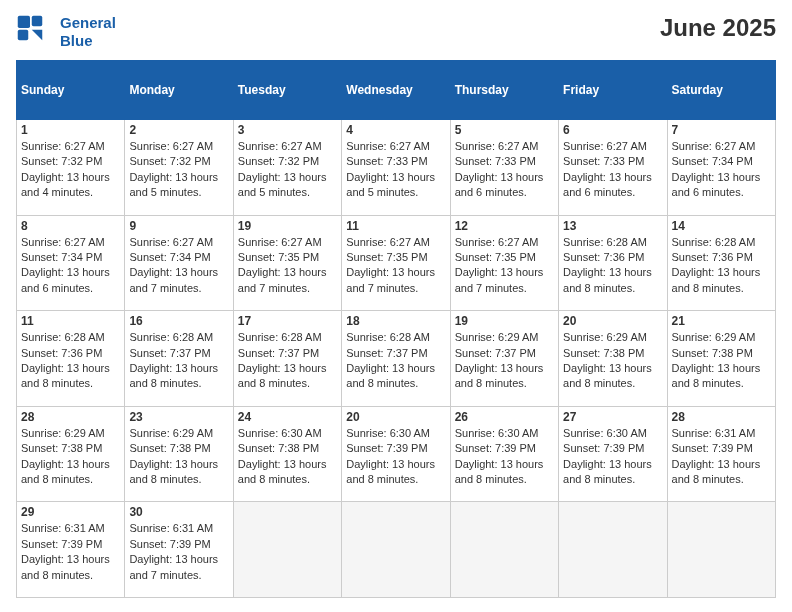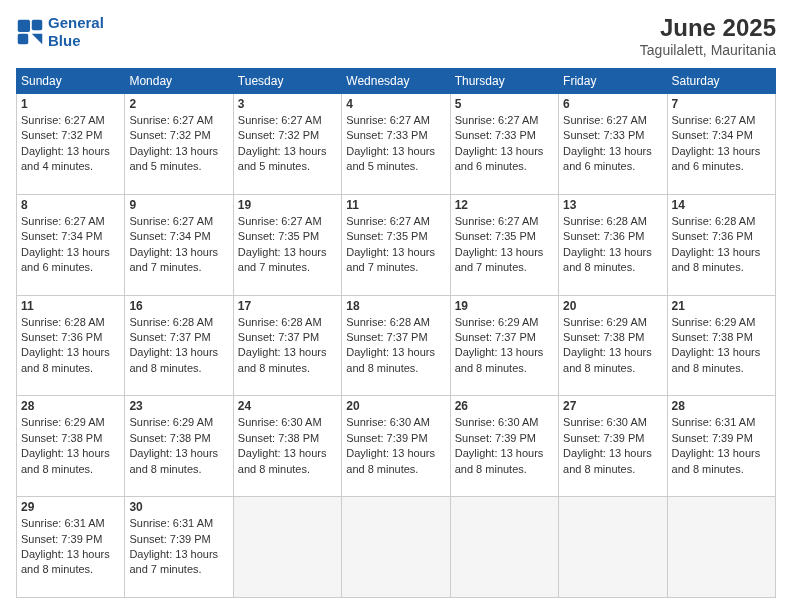--- a/index.html
+++ b/index.html
@@ -18,22 +18,21 @@
       flex-direction: column;
     }
     .header {
       display: flex;
       justify-content: space-between;
       align-items: flex-start;
       margin-bottom: 10px;
     }
     .logo {
       display: flex;
-      align-items: center;
-      gap: 4px;
+      gap: 16px;
     }
     .logo-text {
       font-size: 15px;
       font-weight: bold;
       color: #333;
       line-height: 1.2;
     }
     .logo-text span {
       color: #1a5fa8;
     }
@@ -55,22 +54,22 @@
     }
     .calendar-table {
       width: 100%;
       border-collapse: collapse;
       flex: 1;
     }
     .calendar-table thead tr th {
       background: #1a5fa8;
       color: #fff;
       font-size: 12px;
-      font-weight: normal;
-      padding: 5px 4px;
+      font-weight: bold;
+      padding: 22px 4px;
       border: 1px solid #1a5fa8;
       text-align: left;
     }
     .calendar-table tbody tr td {
       border: 1px solid #ccc;
       vertical-align: top;
       padding: 3px 4px;
       font-size: 9.5px;
       color: #333;
       width: calc(100% / 7);
@@ -105,21 +104,20 @@
         <rect x="2" y="18" width="12" height="12" rx="2" fill="#1a5fa8"></rect>
         <polygon points="18,18 30,18 30,30" fill="#1a5fa8"></polygon>
       </svg>
       <div class="logo-text">
         <div><span>General</span></div>
         <div><span>Blue</span></div>
       </div>
     </div>
     <div class="title-block">
       <div class="month-title">June 2025</div>
-      <div class="location-title">Taguilalett, Mauritania</div>
     </div>
   </div>
 
   <table class="calendar-table">
     <thead>
       <tr>
         <th>Sunday</th>
         <th>Monday</th>
         <th>Tuesday</th>
         <th>Wednesday</th>

